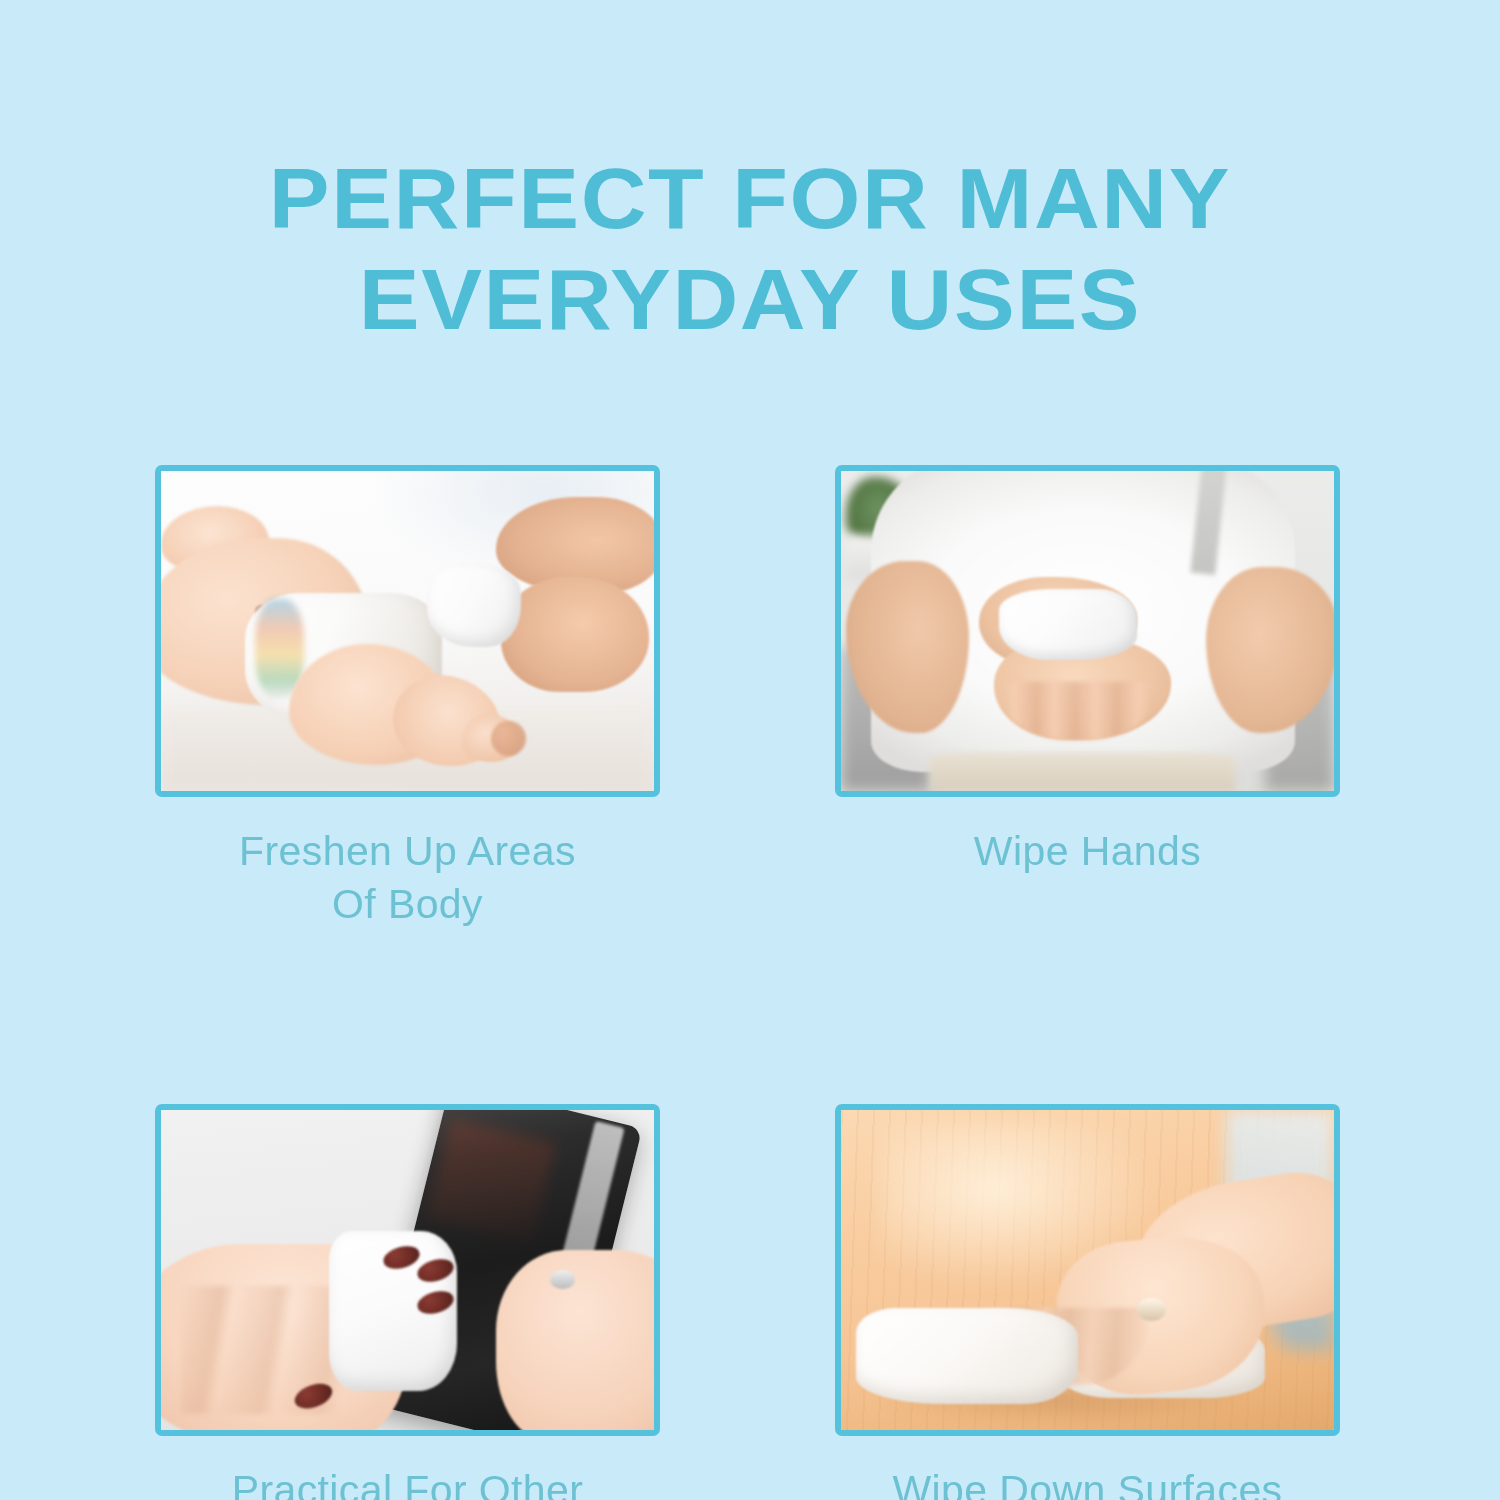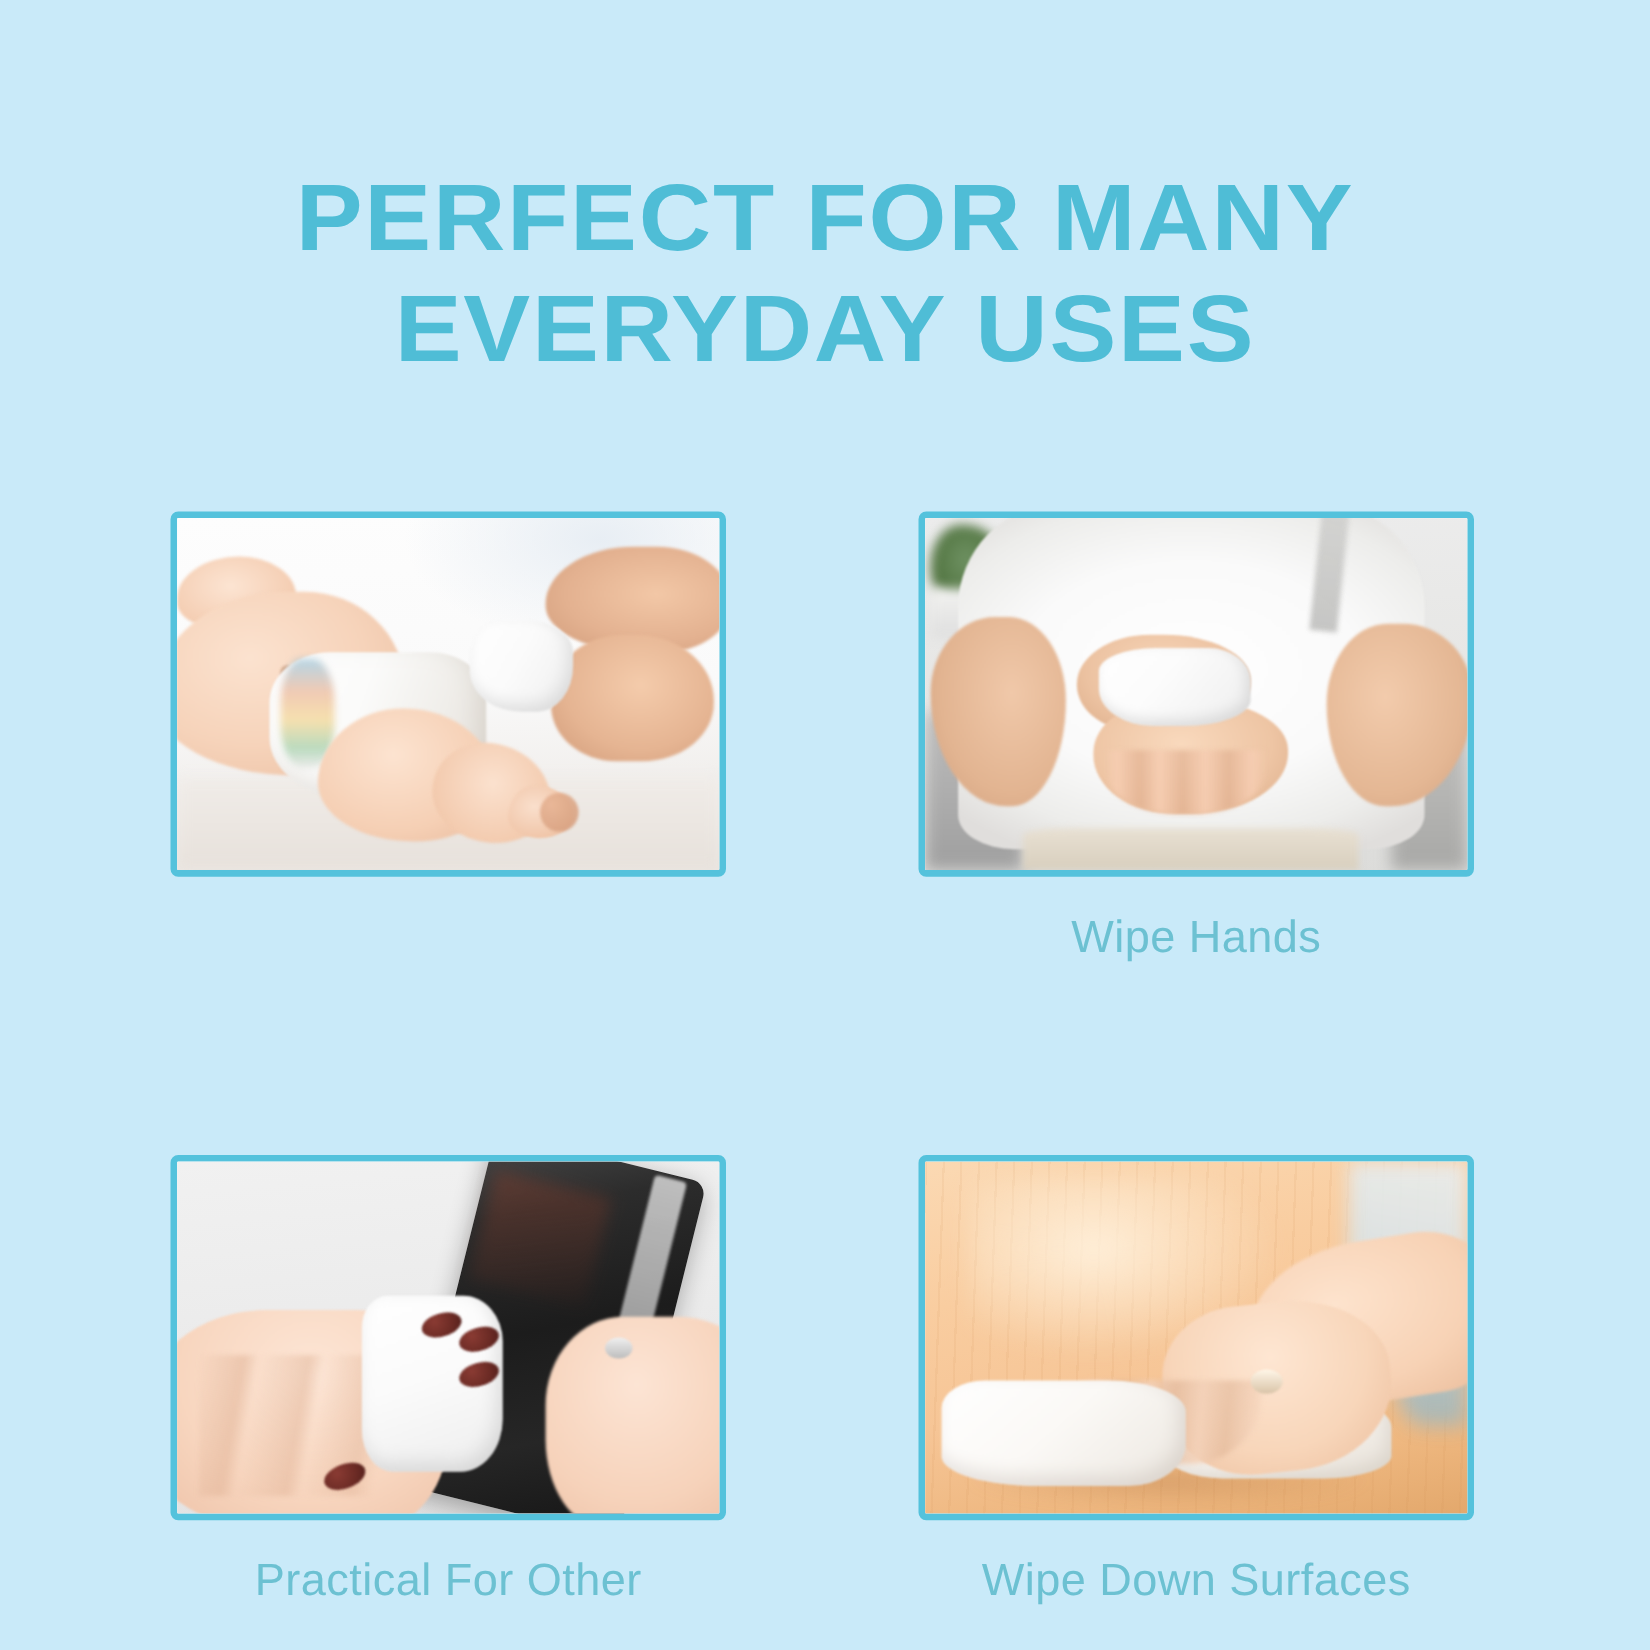--- a/index.html
+++ b/index.html
@@ -409,20 +409,24 @@
           <div class="diaper-band"></div>
           <div class="thigh"></div>
           <div class="calf"></div>
           <div class="foot"></div>
           <div class="toes"></div>
           <div class="hand-upper"></div>
           <div class="hand-lower"></div>
           <div class="wipe"></div>
         </div>
       </div>
+      <div class="caption">
+        <span class="cline">Freshen Up Areas</span>
+        <span class="cline">Of Body</span>
+      </div>
     </div>
 
     <div class="cell">
       <div class="photo-frame">
         <div class="photo p2">
           <div class="wallL"></div>
           <div class="wallR"></div>
           <div class="plant"></div>
           <div class="pot"></div>
           <div class="shirt"></div>

